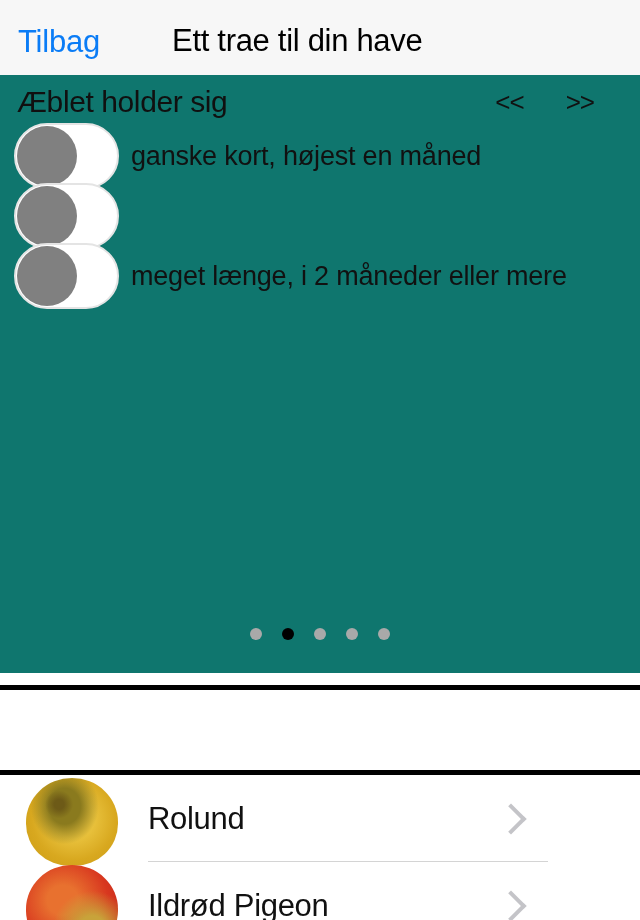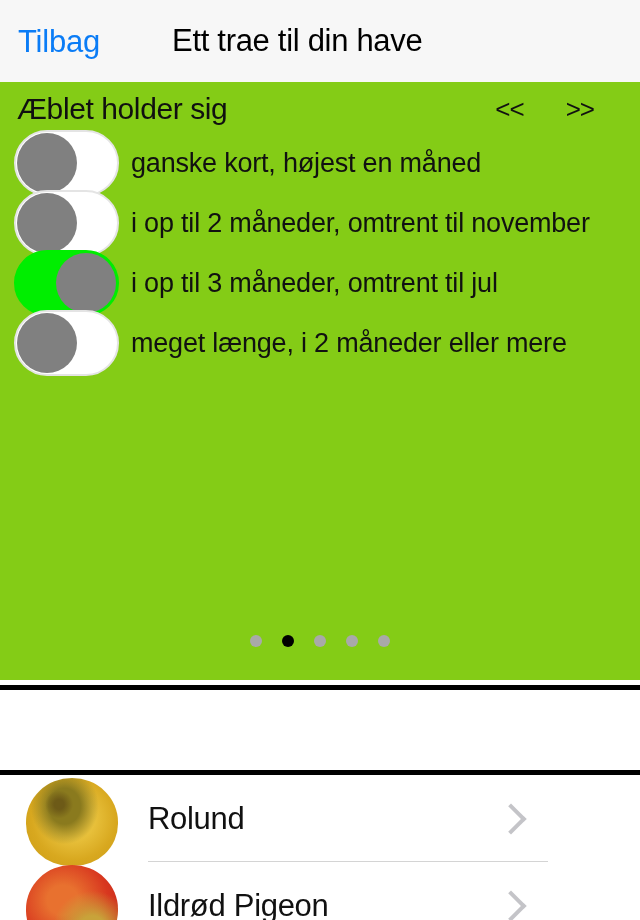--- a/index.html
+++ b/index.html
@@ -48,24 +48,24 @@
     font-size: 31px;
     font-weight: normal;
     color: #000000;
     letter-spacing: -0.3px;
     white-space: nowrap;
   }
 
   
   .panel {
     position: absolute;
-    left: 0; top: 82px;
+    left: 0; top: 75px;
     width: 640px;
     height: 598px;
-    background: #84cc16;
+    background: #0f766e;
   }
   .panel-title {
     position: absolute;
     left: 17px;
     top: 10px;
     font-size: 30px;
     color: #101010;
     letter-spacing: -0.4px;
     white-space: nowrap;
   }
@@ -282,27 +282,20 @@
       <div class="opt-row">
         <div class="switch off">
           <div class="knob"></div>
         </div>
         <div class="opt-label">ganske kort, højest en måned</div>
       </div>
       <div class="opt-row">
         <div class="switch off">
           <div class="knob"></div>
         </div>
-        <div class="opt-label">i op til 2 måneder, omtrent til november</div>
-      </div>
-      <div class="opt-row">
-        <div class="switch on">
-          <div class="knob"></div>
-        </div>
-        <div class="opt-label">i op til 3 måneder, omtrent til jul</div>
       </div>
       <div class="opt-row">
         <div class="switch off">
           <div class="knob"></div>
         </div>
         <div class="opt-label">meget længe, i 2 måneder eller mere</div>
       </div>
     </div>
 
     <div class="dots">

